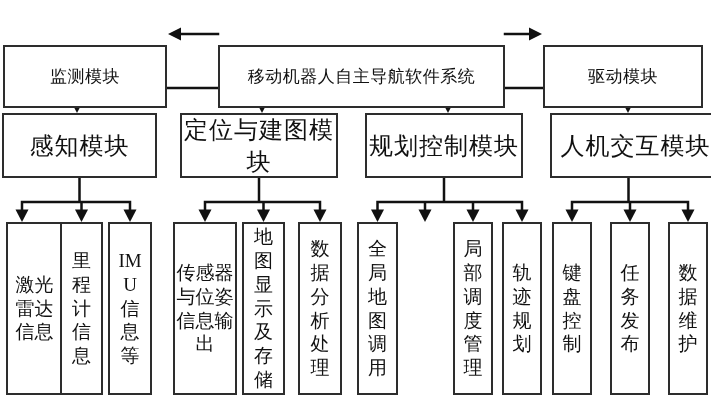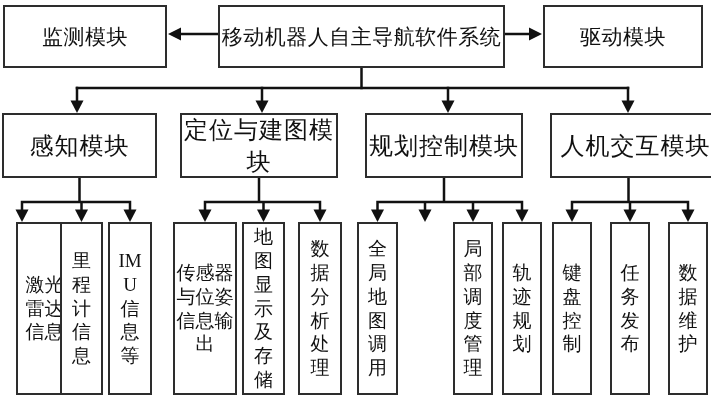--- a/index.html
+++ b/index.html
@@ -8,21 +8,21 @@
     font-family:"Liberation Serif","DejaVu Serif",serif;color:#111111;
     overflow:hidden;
   }
   .wires{position:absolute;left:0;top:0;width:711px;height:402px;}
   .box{
     position:absolute;box-sizing:border-box;background:#ffffff;
     border:2px solid #2d2d2d;
     display:flex;align-items:center;justify-content:center;
     text-align:center;
   }
-  .h1{font-size:21px;letter-spacing:.5px;}
+  .h1{font-size:17px;letter-spacing:.5px;margin-top:40px;}
   .h2{font-size:24px;letter-spacing:1px;}
   .vbox{font-size:19px;line-height:1.26;padding:0 6px;}
   .vbox.wide{padding:0 0;}
   .vbox span{display:block;width:100%;word-break:break-all;}
   .box span{pointer-events:none;}
 </style>
 </head>
 <body>
 
 <div class="stage">
@@ -84,21 +84,21 @@
   <div class="box h2" style="left:180px;top:113px;width:158px;height:65px">
     <span>定位与建图模块</span>
   </div>
   <div class="box h2" style="left:365px;top:113px;width:158px;height:65px">
     <span>规划控制模块</span>
   </div>
   <div class="box h2" style="left:550px;top:113px;width:171px;height:65px">
     <span>人机交互模块</span>
   </div>
 
-  <div class="box vbox" style="left:16px;top:222px;width:57px;height:173px">
+  <div class="box vbox" style="left:6px;top:222px;width:57px;height:173px">
     <span>激光雷达信息</span>
   </div>
   <div class="box vbox" style="left:60px;top:222px;width:43px;height:173px">
     <span>里程计信息</span>
   </div>
   <div class="box vbox" style="left:108px;top:222px;width:44px;height:173px">
     <span>IMU信息等</span>
   </div>
 
   <div class="box vbox wide" style="left:173px;top:222px;width:64px;height:173px">

